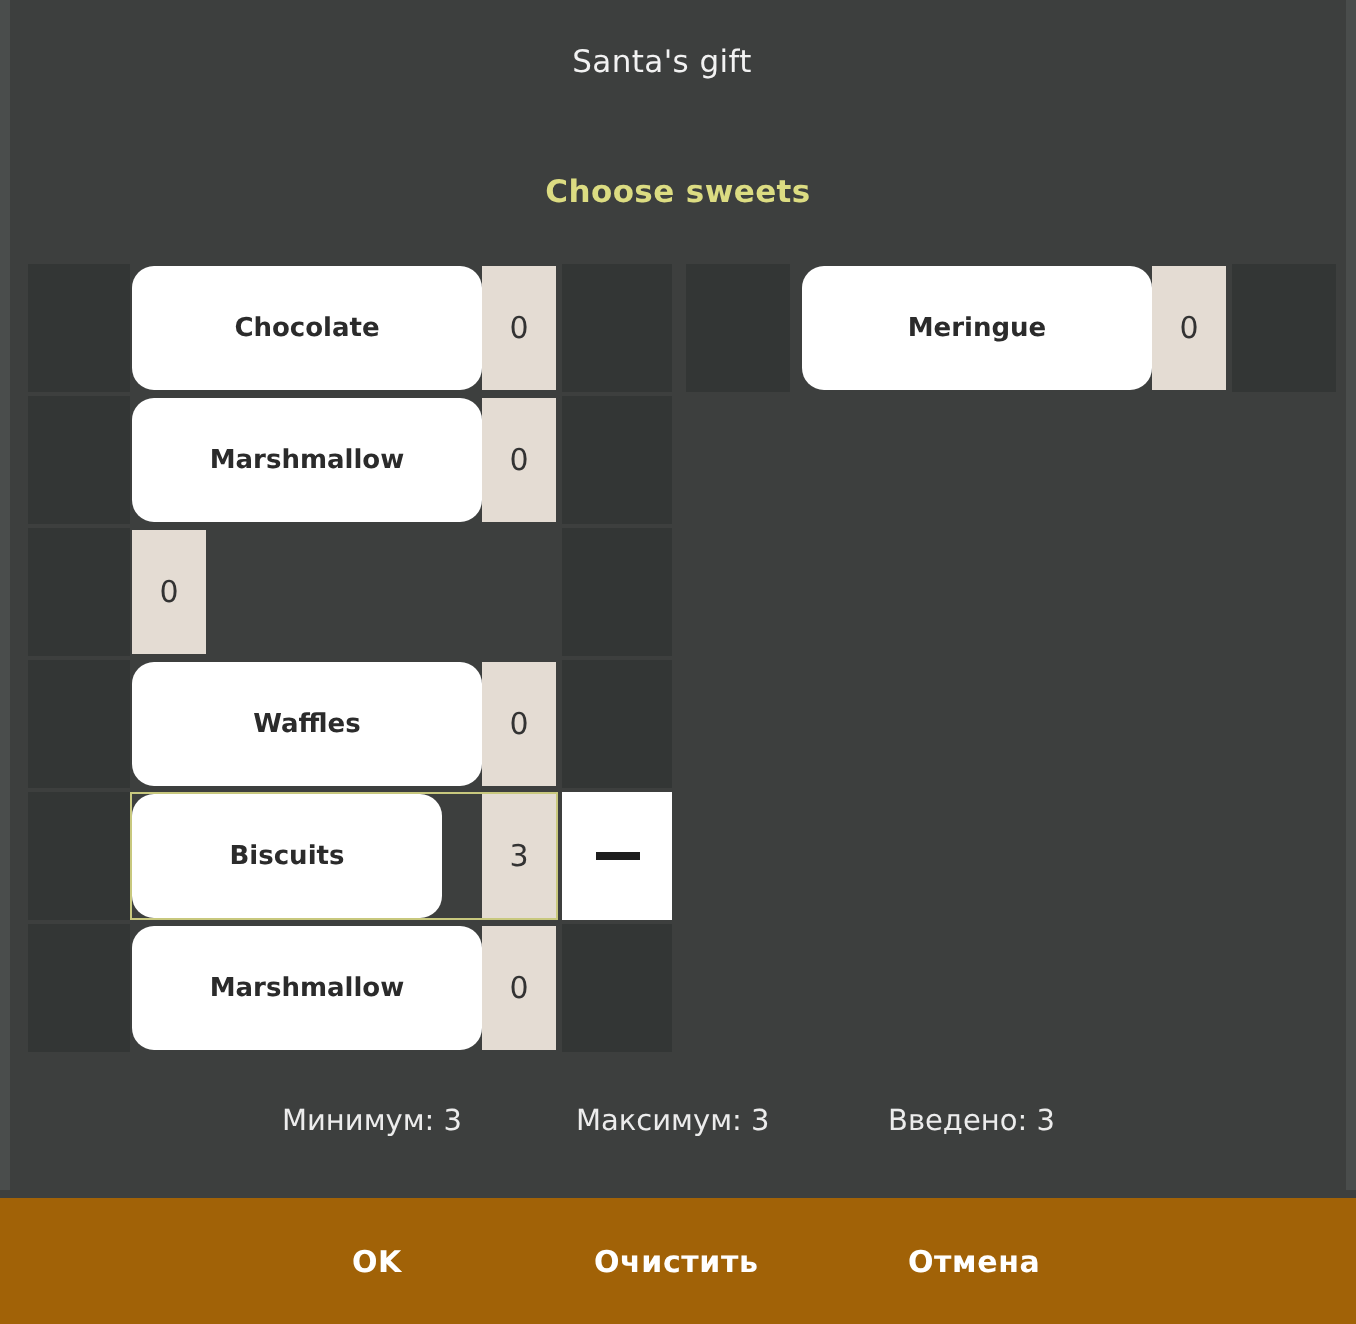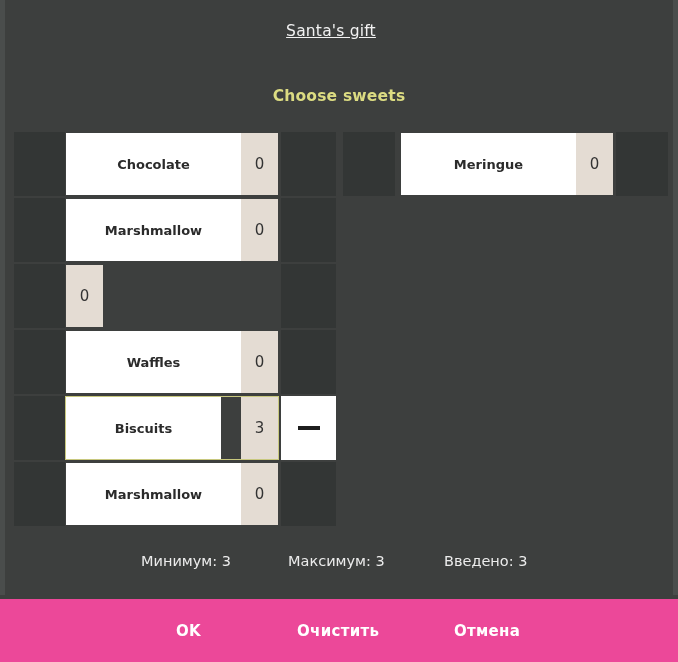--- a/index.html
+++ b/index.html
@@ -33,21 +33,20 @@
 
   .title {
     position: absolute;
     top: 22px;
     left: 0;
     width: 662px;
     text-align: center;
     color: #f2f2f2;
     font-size: 15.5px;
     letter-spacing: 0.2px;
-    text-decoration: underline;
   }
 
   .subtitle {
     position: absolute;
     top: 87px;
     left: 0;
     width: 678px;
     text-align: center;
     color: #dcdc82;
     font-size: 15.5px;
@@ -99,20 +98,21 @@
   .row .item-label {
     flex: 1 1 auto;
     background: #ffffff;
     color: #2b2b2b;
     font-size: 13px;
     font-weight: bold;
     display: flex;
     align-items: center;
     justify-content: center;
     text-align: center;
+    border-radius: 11px;
   }
 
   .row .item-count {
     flex: 0 0 37px;
     background: #e4dcd3;
     color: #333333;
     font-size: 15px;
     display: flex;
     align-items: center;
     justify-content: center;
@@ -166,21 +166,21 @@
   .status-item.s1 { left: 288px; }
   .status-item.s2 { left: 444px; }
 
   
   .buttonbar {
     position: absolute;
     left: 0;
     top: 599px;
     width: 678px;
     height: 63px;
-    background: #ec4899;
+    background: #a16207;
   }
   .bar-button {
     position: absolute;
     top: 0;
     height: 63px;
     display: flex;
     align-items: center;
     color: #ffffff;
     font-size: 15px;
     font-weight: bold;

